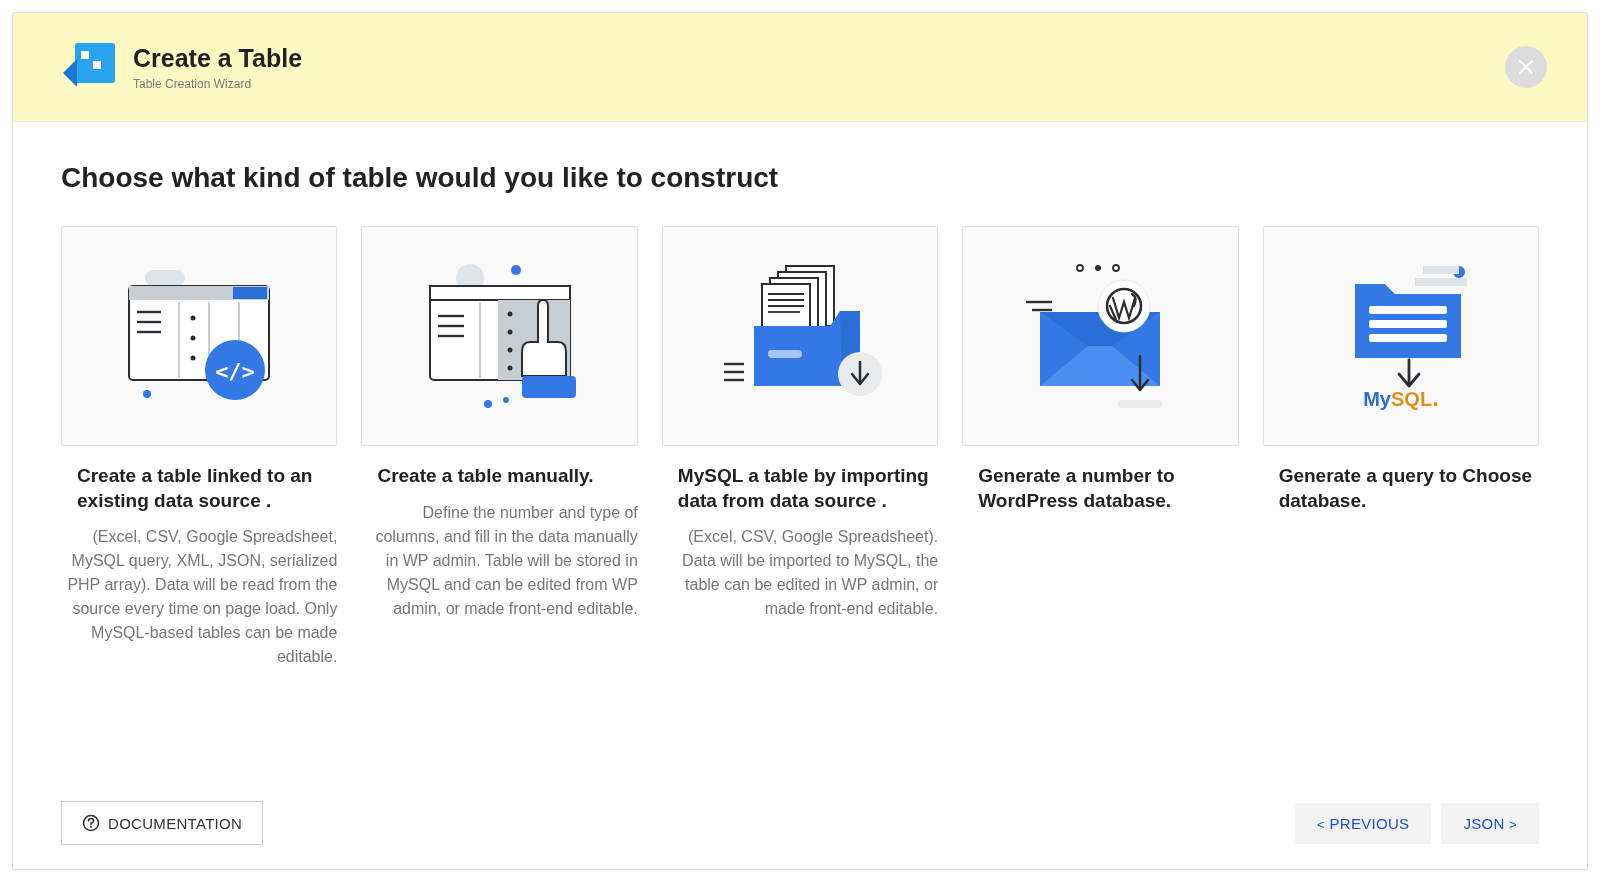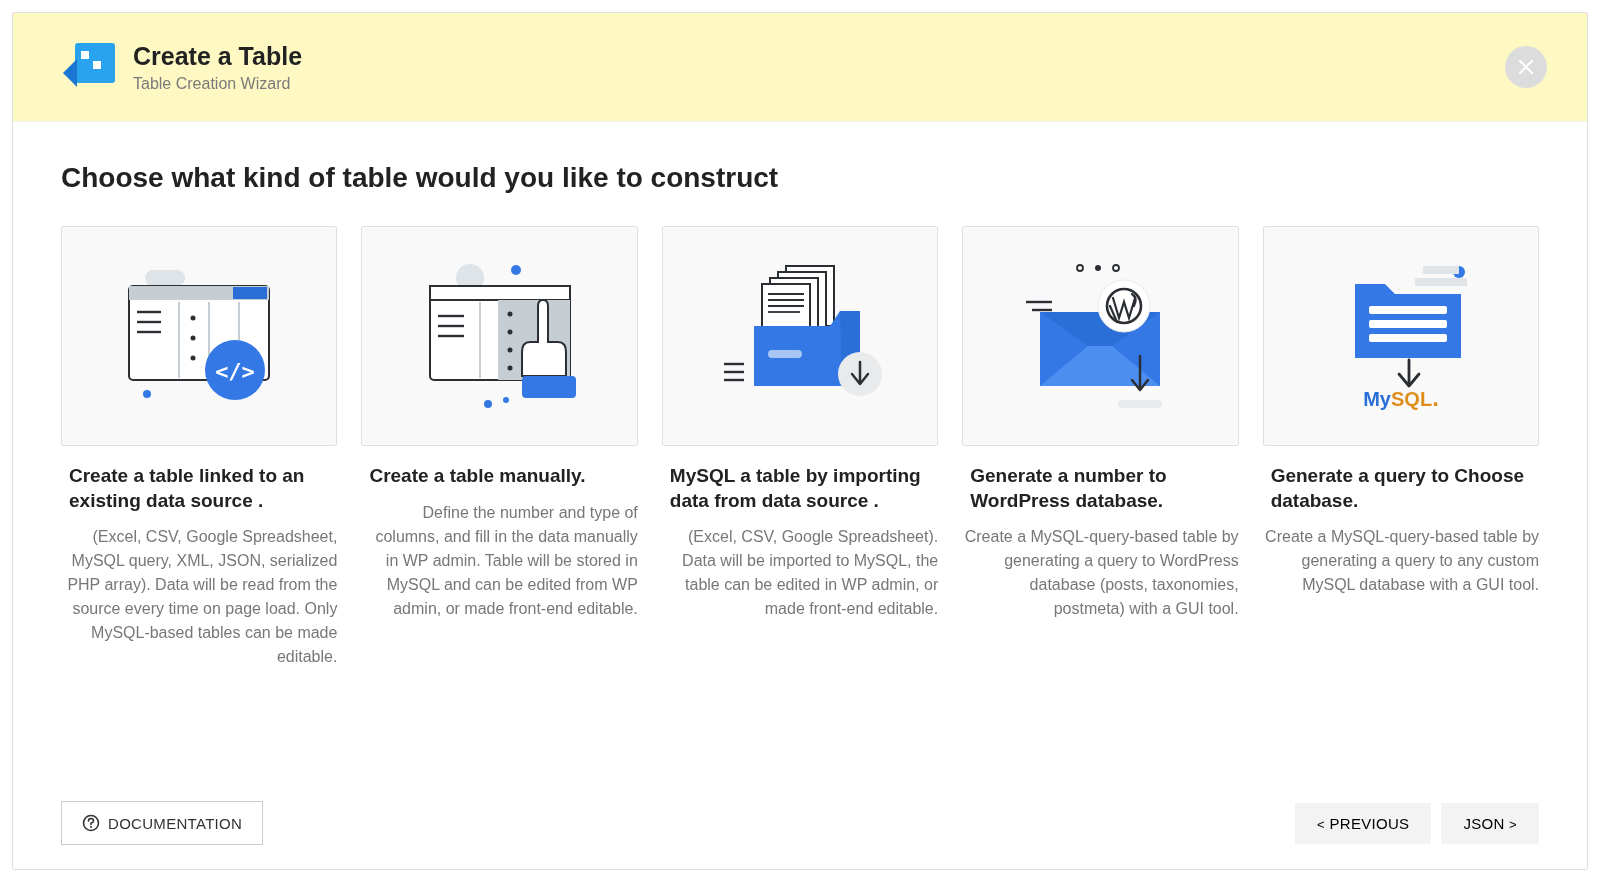--- a/index.html
+++ b/index.html
@@ -41,21 +41,21 @@
       width: 52px;
       height: 52px;
     }
     .header-titles h1 {
       font-size: 25px;
       font-weight: 600;
       color: #222;
       margin-bottom: 4px;
     }
     .header-titles .sub {
-      font-size: 16px;
+      font-size: 12px;
       color: #7a7a7a;
     }
     .close-btn {
       width: 42px;
       height: 42px;
       border-radius: 50%;
       background: #dcdcdc;
       display: flex;
       align-items: center;
       justify-content: center;
@@ -87,21 +87,21 @@
       background: #f9f9f9;
       height: 220px;
       display: flex;
       align-items: center;
       justify-content: center;
     }
     .card-title {
       font-size: 19px;
       font-weight: 600;
       color: #222;
-      margin: 18px 0 12px 8px;
+      margin: 18px 0 12px 16px;
       line-height: 1.3;
     }
     .card-desc {
       font-size: 16px;
       color: #777;
       line-height: 1.5;
       text-align: right;
     }
     .footer {
       padding: 20px 48px 24px 48px;
@@ -125,21 +125,21 @@
     .nav-btns {
       display: flex;
       gap: 10px;
     }
     .nav-btn {
       background: #f3f3f3;
       border: none;
       padding: 12px 22px;
       cursor: pointer;
       font-size: 15px;
-      color: #000000;
+      color: #1d4ed8;
       letter-spacing: 0.3px;
     }
     .nav-btn .chev {
       font-size: 13px;
     }
   </style>
 </head>
 <body>
 
 <div class="panel">
@@ -268,42 +268,40 @@
 
             <circle cx="114" cy="50" r="26" fill="#fff" stroke="#e8eaec" stroke-width="1"></circle>
             <circle cx="114" cy="50" r="17" fill="none" stroke="#2b2f33" stroke-width="2.6"></circle>
             <path d="M103 42 L109 62 L114 46 L119 62 L125 42 M100 50 L107 66 M122 38 Q128 42 124 50" fill="none" stroke="#2b2f33" stroke-width="2.2" stroke-linecap="round"></path>
 
             <path d="M130 100 L130 132 M122 124 L130 134 L138 124" fill="none" stroke="#2b2f33" stroke-width="2.5" stroke-linecap="round" stroke-linejoin="round"></path>
             <rect x="108" y="144" width="44" height="8" rx="4" fill="#e8eaec"></rect>
           </svg>
         </div>
         <div class="card-title">Generate a number to WordPress database.</div>
-        <div class="card-desc">Create a MySQL-query-based table by generating a query to WordPress database (posts, taxonomies, postmeta) with a GUI tool.</div>
       </div>
 
       <div class="card">
         <div class="card-img">
           <svg viewBox="0 0 180 160" width="180" height="160">
             <circle cx="148" cy="16" r="6" fill="#3478e6"></circle>
             <rect x="112" y="10" width="36" height="8" fill="#dfe4e8"></rect>
             <rect x="104" y="22" width="52" height="8" fill="#dfe4e8"></rect>
 
             <path d="M44 28 L74 28 L84 38 L150 38 L150 102 L44 102 Z" fill="#3478e6"></path>
             <rect x="58" y="50" width="78" height="8" rx="2" fill="#fff"></rect>
             <rect x="58" y="64" width="78" height="8" rx="2" fill="#fff"></rect>
             <rect x="58" y="78" width="78" height="8" rx="2" fill="#fff"></rect>
 
             <path d="M98 104 L98 128 M88 118 L98 130 L108 118" fill="none" stroke="#2b2f33" stroke-width="2.8" stroke-linecap="round" stroke-linejoin="round"></path>
 
             <text x="90" y="150" font-size="20" font-weight="bold" text-anchor="middle" font-family="Arial"><tspan fill="#2a6fd8">My</tspan><tspan fill="#e08e1b">SQL</tspan><tspan fill="#e08e1b" font-size="24">.</tspan></text>
           </svg>
         </div>
         <div class="card-title">Generate a query to Choose database.</div>
-        <div class="card-desc">Create a MySQL-query-based table by generating a query to any custom MySQL database with a GUI tool.</div>
       </div>
 
     </div>
   </div>
 
   <div class="footer">
     <button class="doc-btn">
       <svg width="18" height="18" viewBox="0 0 18 18">
         <circle cx="9" cy="9" r="7.5" fill="none" stroke="#333" stroke-width="1.6"></circle>
         <path d="M6.5 7 Q6.5 4.5 9 4.5 Q11.5 4.5 11.5 7 Q11.5 8.5 9 9.2 L9 10.5" fill="none" stroke="#333" stroke-width="1.6" stroke-linecap="round"></path>

